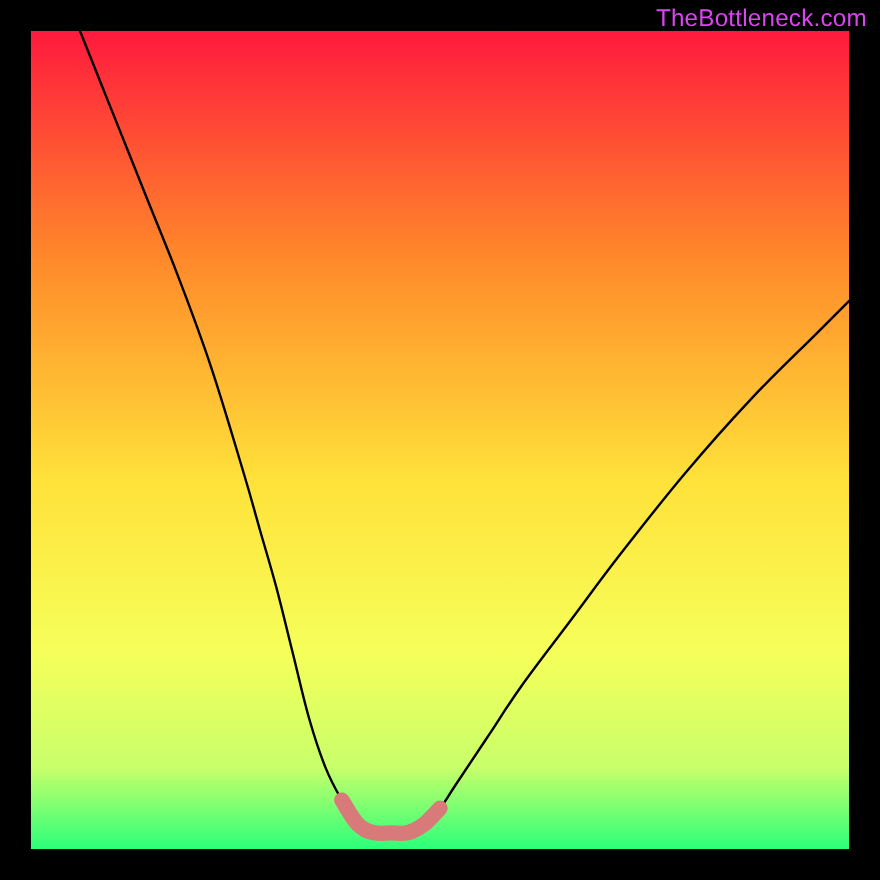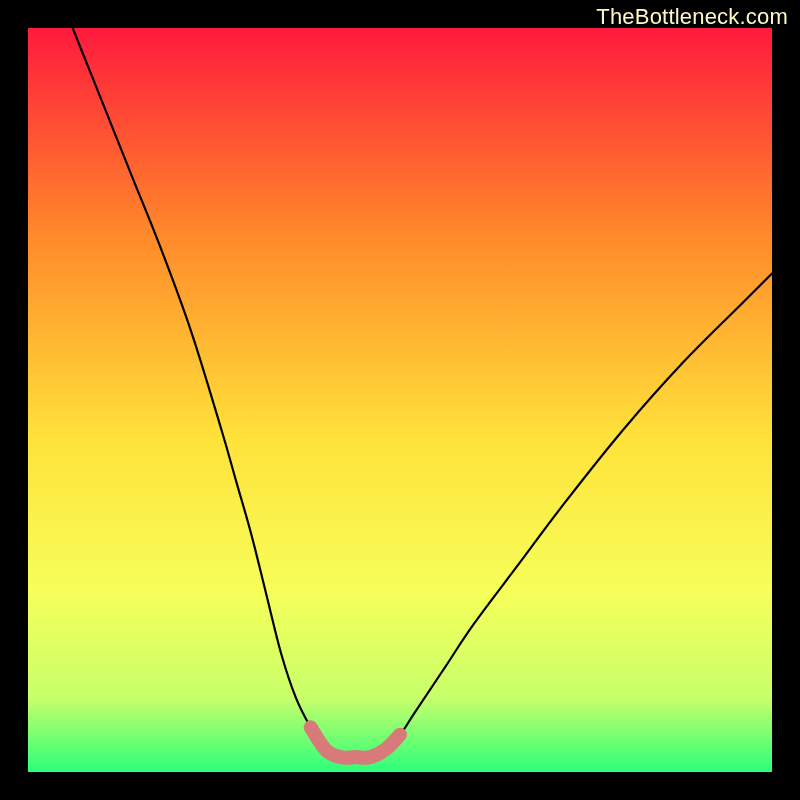--- a/index.html
+++ b/index.html
@@ -23,21 +23,21 @@
     position: absolute;
     top: 28px;
     left: 28px;
     width: 744px;
     height: 744px;
   }
   .watermark {
     position: absolute;
     top: 4px;
     right: 12px;
-    color: #fef9c3;
+    color: #d946ef;
     font-size: 22px;
     font-weight: 500;
     letter-spacing: 0.2px;
     user-select: none;
   }
   svg {
     display: block;
   }
 </style>
 </head>

